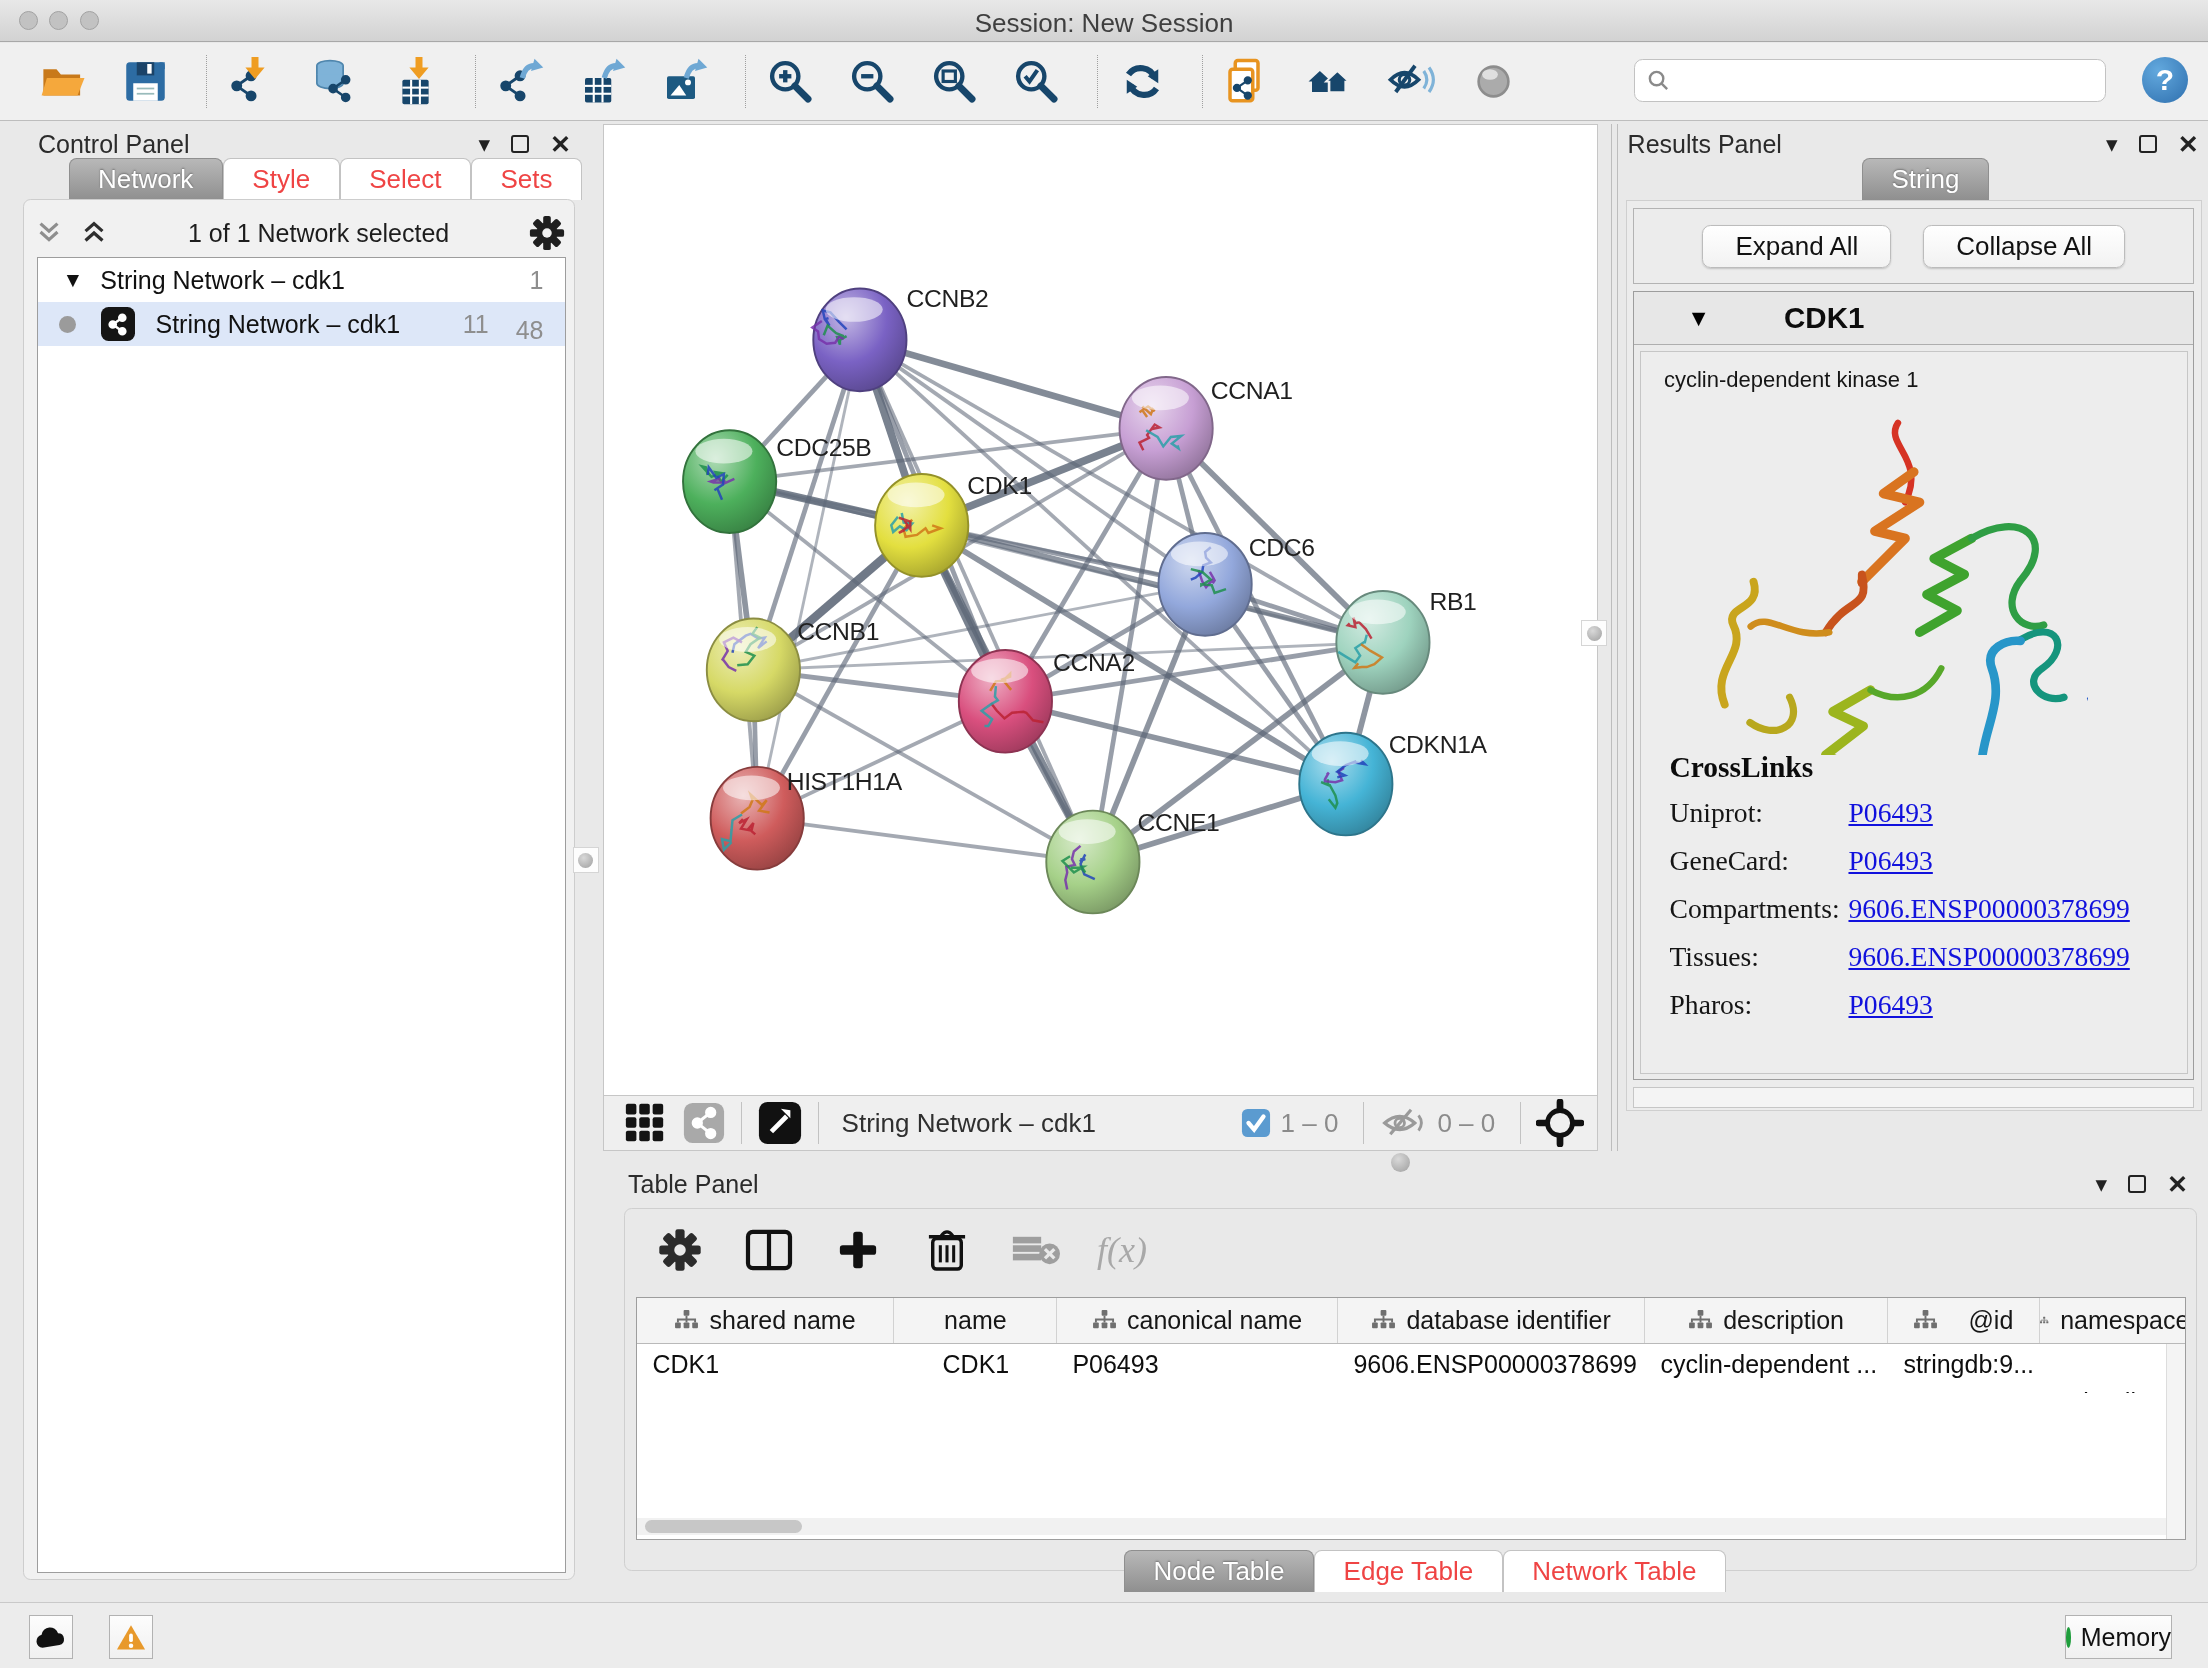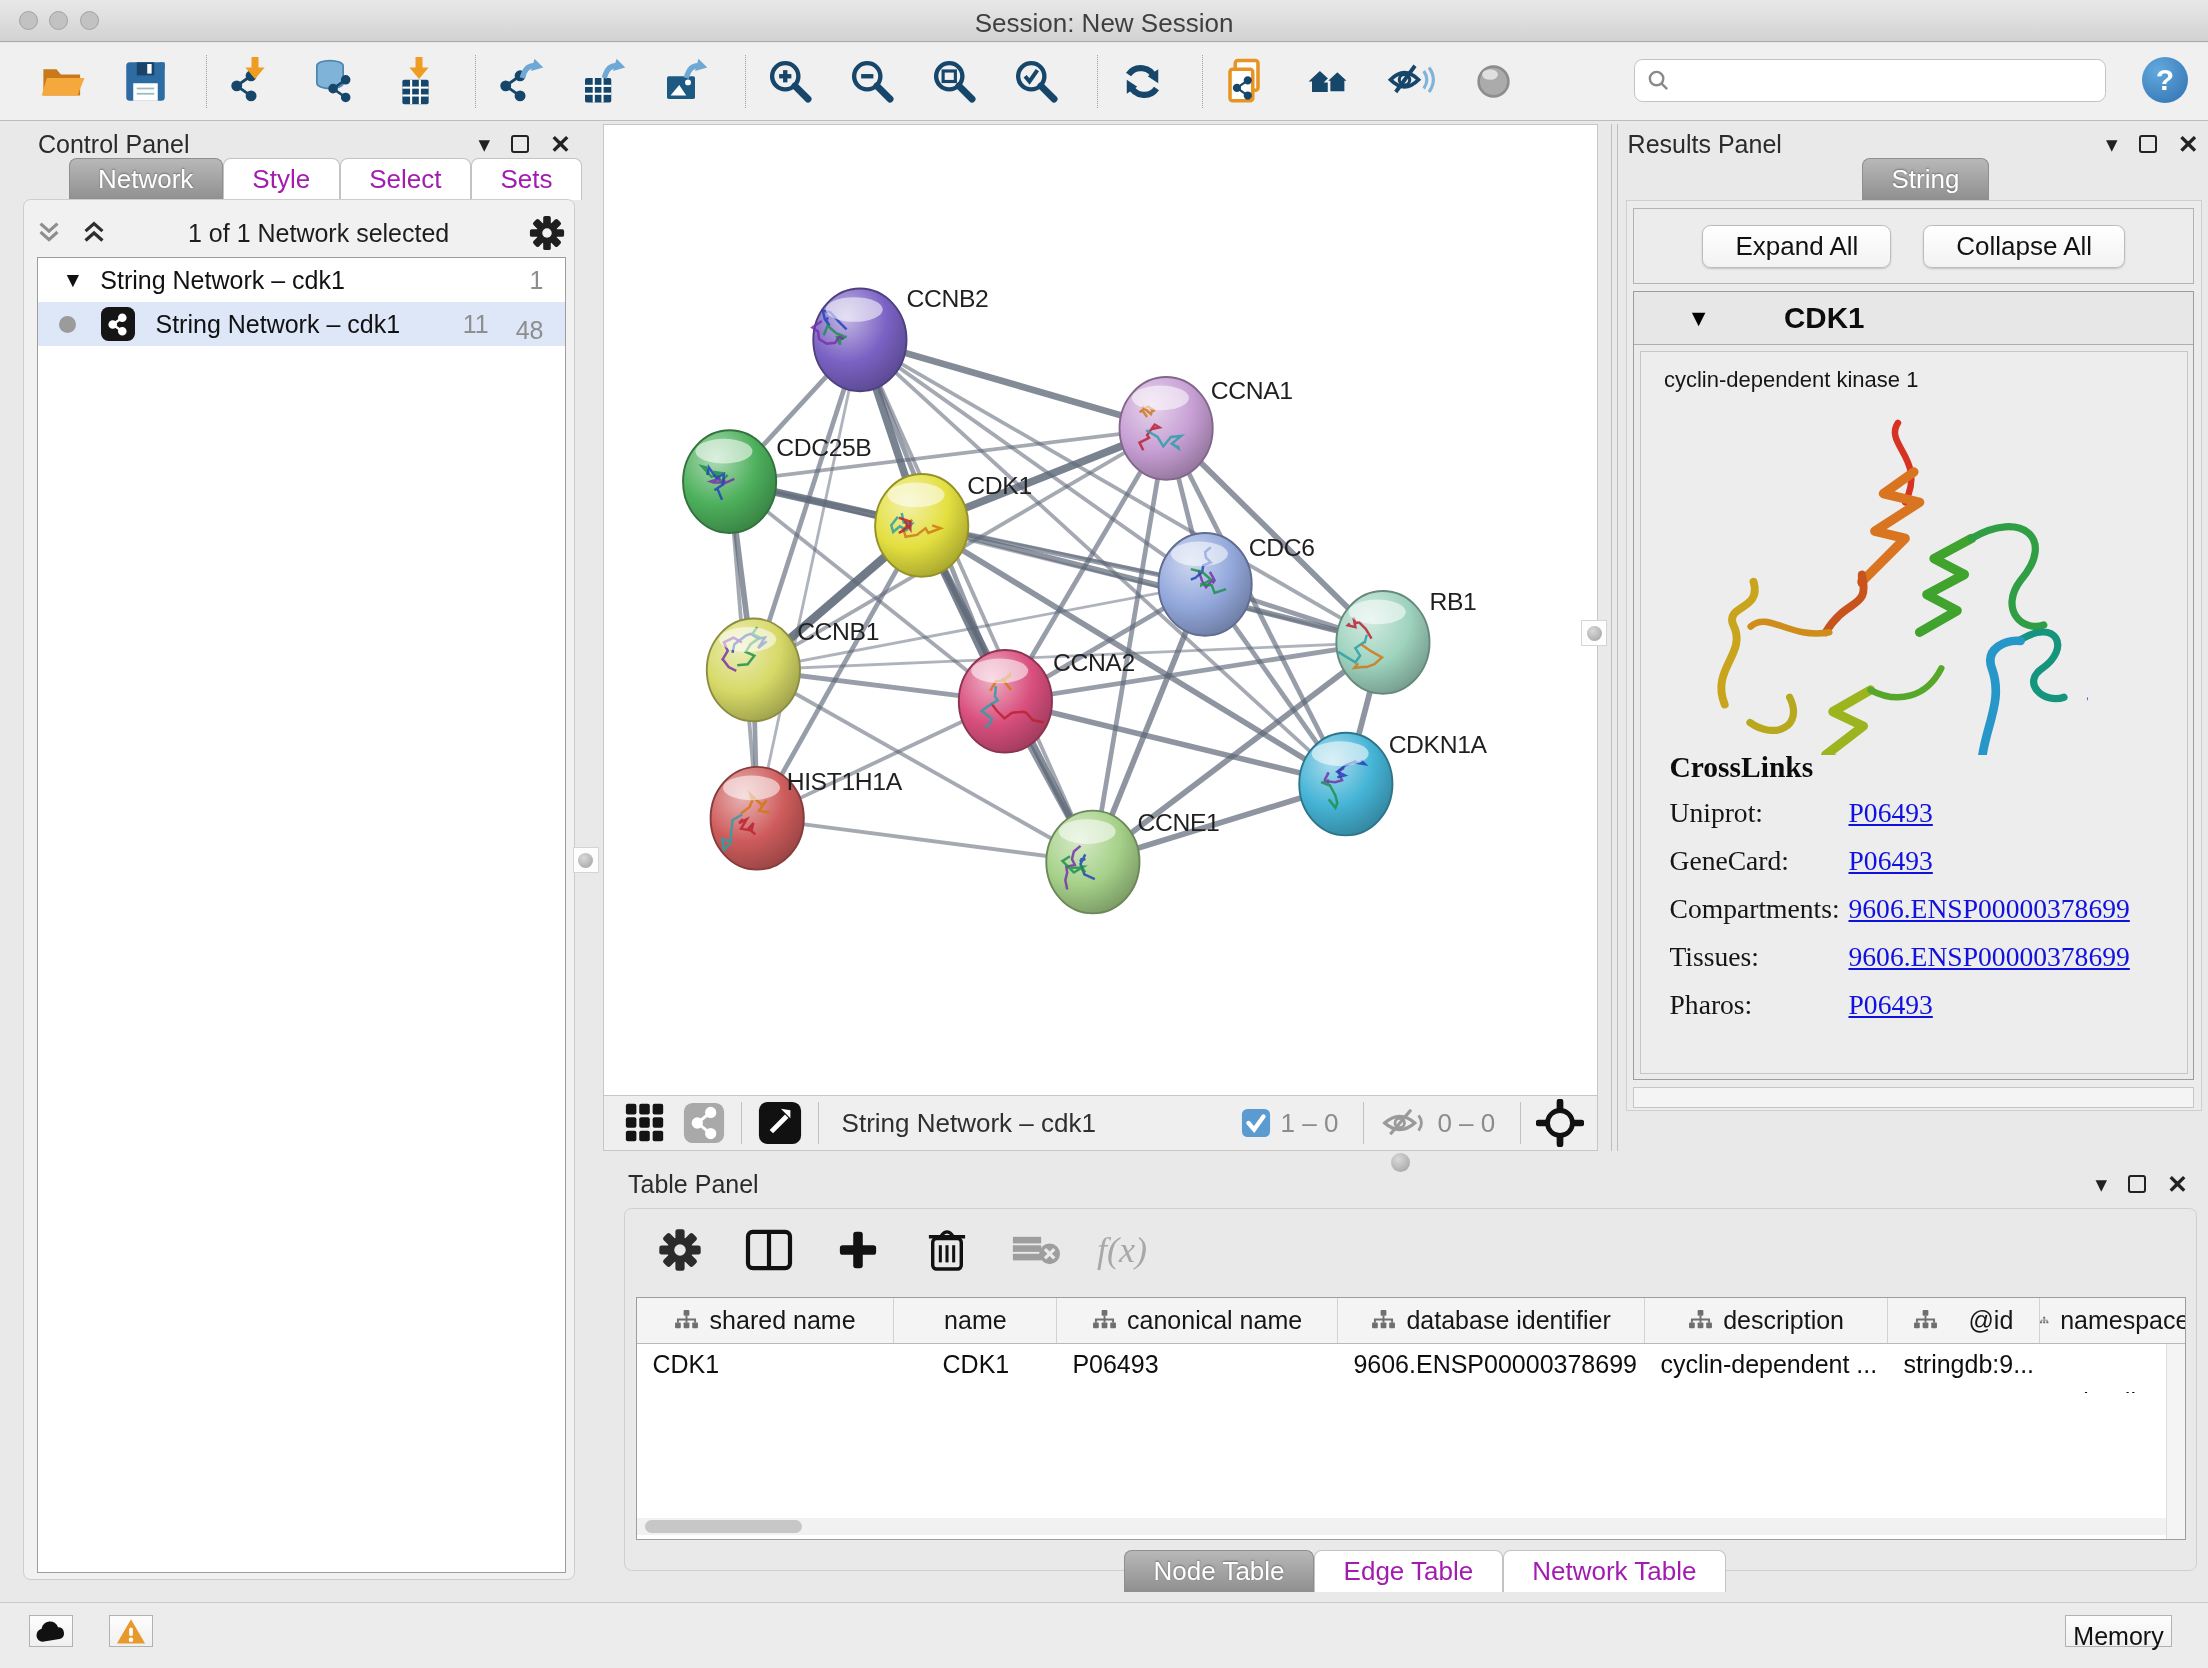--- a/index.html
+++ b/index.html
@@ -26,21 +26,21 @@
     background:radial-gradient(circle at 35% 30%, #63a9de, #2e6fae); border:none;
     color:#fff; font-size:30px; font-weight:bold; line-height:46px; text-align:center; cursor:pointer; }
 
   
   .panel-title { font-size:25px; color:#2b2b2b; }
   .hdr-ctl { display:flex; align-items:center; gap:21px; }
   .hdr-tri { font-size:23px; color:#222; }
   .hdr-float { width:18px; height:18px; border:2.4px solid #222; border-radius:2.9px; }
   .hdr-x { font-size:25px; color:#222; font-weight:bold; }
   .tab { height:42px; padding:0 28.5px; background:#fff; border:1px solid #c3c3c3; border-bottom:none;
-    font-size:26px; color:#a21caf; display:flex; align-items:center; border-radius:7.6px 7.6px 0 0; cursor:pointer; }
+    font-size:26px; color:#ef4444; display:flex; align-items:center; border-radius:7.6px 7.6px 0 0; cursor:pointer; }
   .tab.active { background:linear-gradient(#b8b8b8,#8f8f8f); color:#fff;
     text-shadow:0 -1px 1.9px rgba(0,0,0,.35); border-color:#8f8f8f; }
 
   
   #control-panel { left:9.5px; top:124px; width:578px; height:1465px; }
   #cp-header { left:28.5px; top:5.7px; }
   #cp-tabs { left:59px; top:34px; display:flex; }
   #cp-body { left:13.3px; top:75px; width:552px; height:1381px; background:#f1f1f1;
     border:1px solid #cdcdcd; border-radius:7.6px; }
   #cp-toolrow { left:23px; top:88px; width:533px; height:42px; display:flex; align-items:center; }
@@ -105,22 +105,22 @@
     border-right:1px solid #d2d2d2; overflow:hidden; white-space:nowrap; flex:none; }
   #gt-row { display:flex; height:44px; }
   .gt-cell { font-size:25px; color:#0e0e0e; padding:5.7px 15px; overflow:hidden; white-space:nowrap; flex:none; }
   #gt-scroll { position:absolute; left:0px; bottom:3.8px; width:1531px; height:17px; background:#f1f1f1; }
   #gt-thumb { position:absolute; left:7.6px; top:1.9px; width:157px; height:13.3px; background:#c7c7c7; border-radius:7.6px; }
   #gt-vscroll { position:absolute; right:0; top:46px; width:19px; height:198px; background:#f4f4f4; border-left:1px solid #ddd; }
   #tp-tabs { left:521px; top:384px; display:flex;border-radius:9px; }
 
   
   #statusbar { left:0; top:1602px; width:2208px; height:67px; background:#ececec; border-top:1px solid #c9c9c9; }
-  .sb-btn { position:absolute; top:12.4px; height:32px; background:linear-gradient(#fdfdfd,#f0f0f0);
-    border:1px solid #b2b2b2; display:flex; align-items:center; justify-content:center; cursor:pointer;flex-direction:column; }
+  .sb-btn { position:absolute; top:12.4px; height:44px; background:linear-gradient(#fdfdfd,#f0f0f0);
+    border:1px solid #b2b2b2; display:flex; align-items:center; justify-content:center; cursor:pointer; }
   #memory-btn { left:2065px; width:107px; font-size:25px; color:#111; gap:9.5px; }
   .mem-dot { width:21px; height:21px; border-radius:50%; background:#1f9d3c; }
 
   svg text { font-family:"Liberation Sans",sans-serif; }
   a { text-decoration:underline; }
 </style>
 </head>
 <body>
 
 <div id="window">

